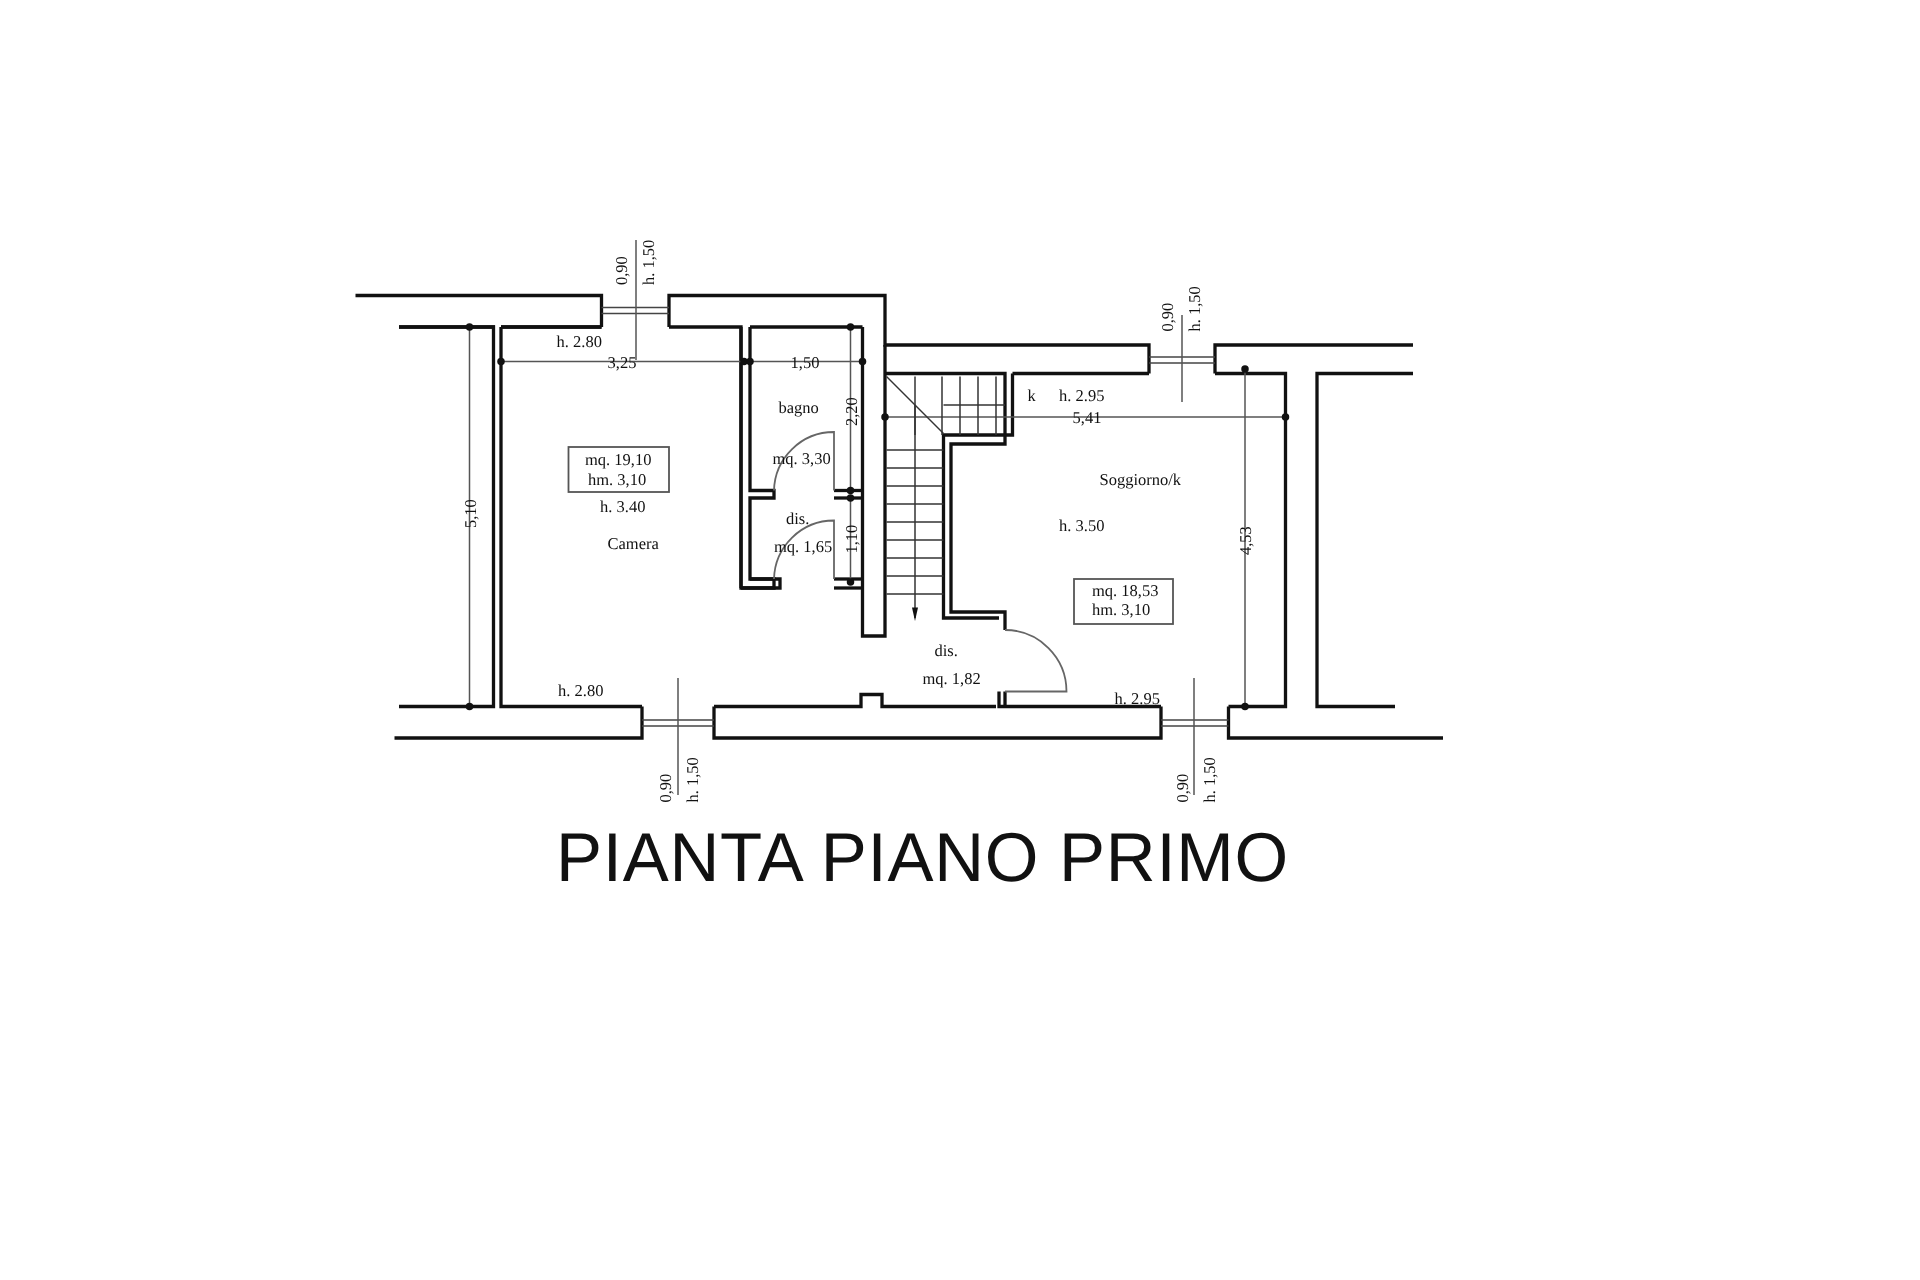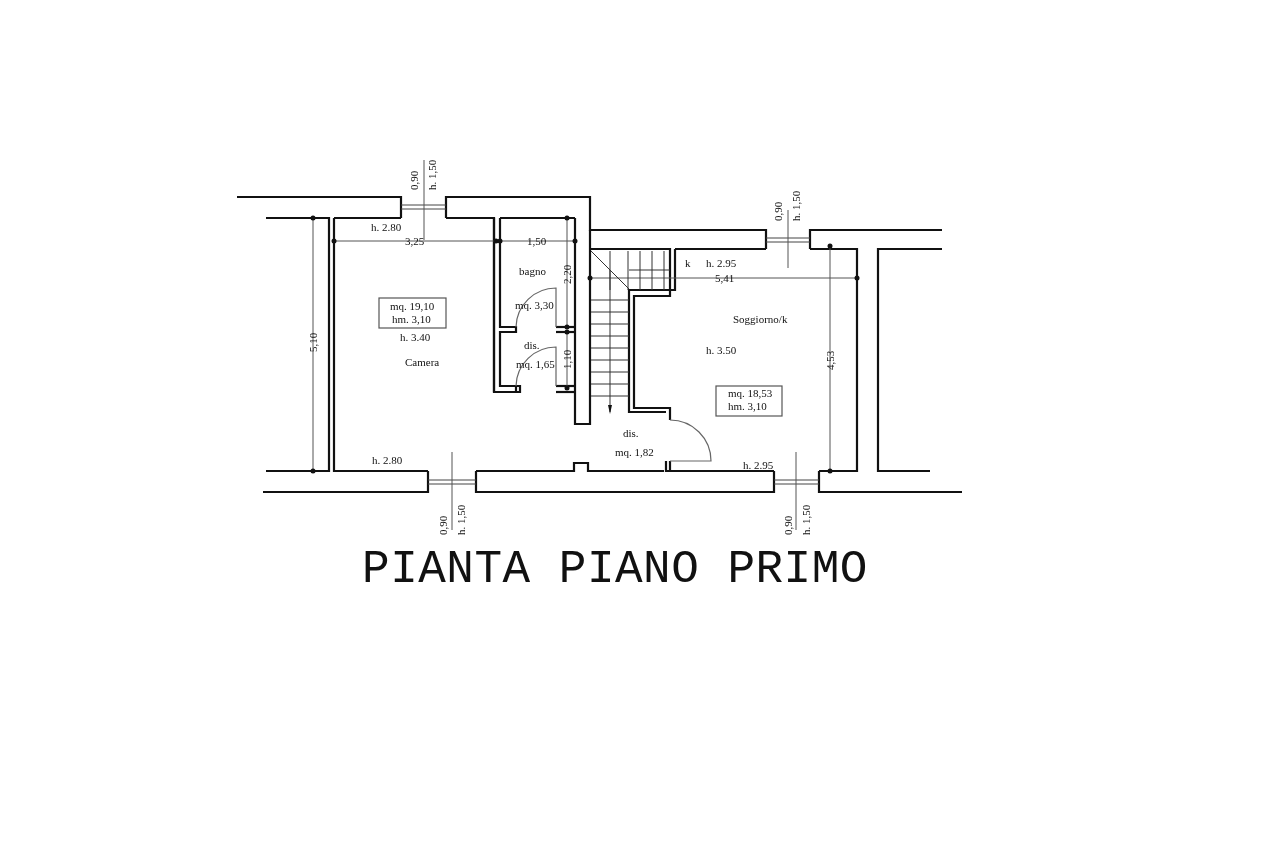--- a/index.html
+++ b/index.html
@@ -9,21 +9,21 @@
     .win { stroke: #444; stroke-width: 1; fill: none; }
     .dim { stroke: #555; stroke-width: 1; fill: none; }
     .dot { fill: #111; }
     .stair { stroke: #333; stroke-width: 1; fill: none; }
     .door { stroke: #666; stroke-width: 1.2; fill: none; }
     .box { stroke: #555; stroke-width: 1.2; fill: none; }
     .lbl { font-family: "Liberation Serif", "DejaVu Serif", serif; font-size: 11px; fill: #111; }
     .title {
       position: absolute; left: 0; width: 1230px; top: 544px;
       text-align: center;
-      font-family: Liberation Mono, monospace;
+      font-family: Liberation Sans, sans-serif;
       font-size: 46px; color: #111; letter-spacing: 0.5px;
     }
   </style>
 </head>
 <body>
 
 <svg id="plan" viewBox="0 0 1280 853" xmlns="http://www.w3.org/2000/svg">
 
   <g>
 

